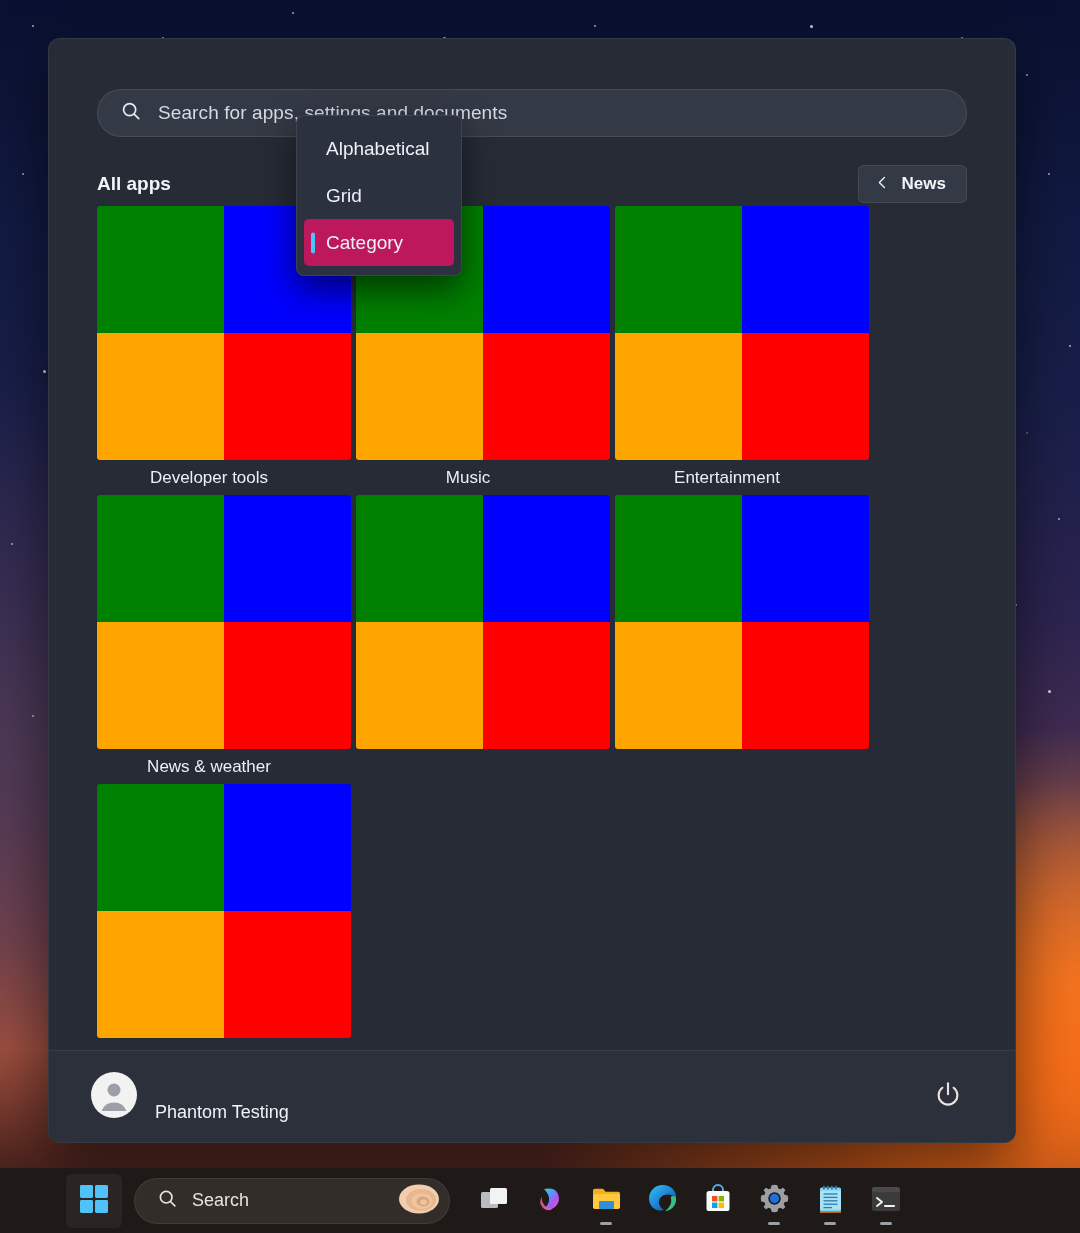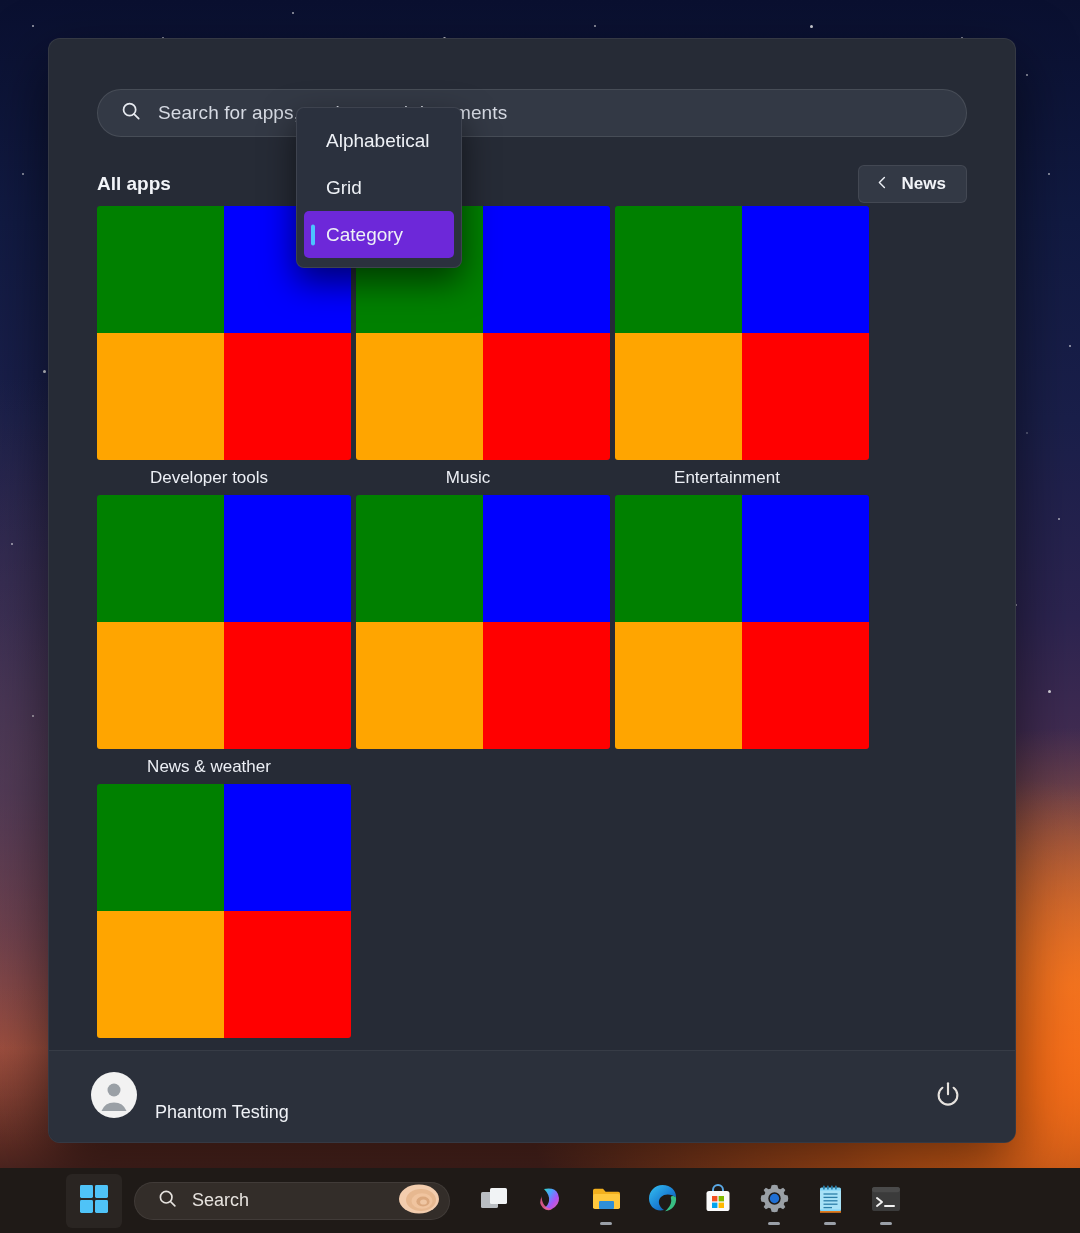--- a/index.html
+++ b/index.html
@@ -110,41 +110,41 @@
   #back-button .blabel {
     font-size: 17px;
     font-weight: bold;
     color: #f2f4f8;
   }
 
   
   #sort-menu {
     position: absolute;
     left: 247px;
-    top: 68px;
+    top: 76px;
     width: 166px;
     background: #2b313e;
     border: 1px solid rgba(255,255,255,0.09);
     border-radius: 8px;
     box-shadow: 0 14px 34px rgba(0,0,0,0.55);
     padding: 9px 7px;
     z-index: 40;
   }
   .sort-item {
     position: relative;
     display: flex;
     align-items: center;
     height: 47px;
     padding-left: 22px;
     border-radius: 5px;
     font-size: 19px;
     color: #eef1f6;
     cursor: pointer;
   }
-  .sort-item.selected { background: #6d28d9; }
+  .sort-item.selected { background: #be185d; }
   .sort-item.selected::before {
     content: "";
     position: absolute;
     left: 7px;
     top: 50%;
     transform: translateY(-50%);
     width: 4px;
     height: 21px;
     border-radius: 2px;
     background: #4cc2ff;
@@ -216,21 +216,21 @@
   }
   .tb-btn {
     width: 56px; height: 54px;
     display: flex; align-items: center; justify-content: center;
     border-radius: 6px;
     cursor: pointer;
     position: relative;
   }
   #start-button { background: #2a2522; }
   #tb-search {
-    width: 316px; height: 38px;
+    width: 316px; height: 46px;
     margin-left: 12px;
     margin-right: 16px;
     background: #332d29;
     border: 1px solid rgba(255,255,255,0.07);
     border-radius: 23px;
     display: flex;
     align-items: center;
     gap: 14px;
     padding: 0 8px 0 22px;
     cursor: pointer;

